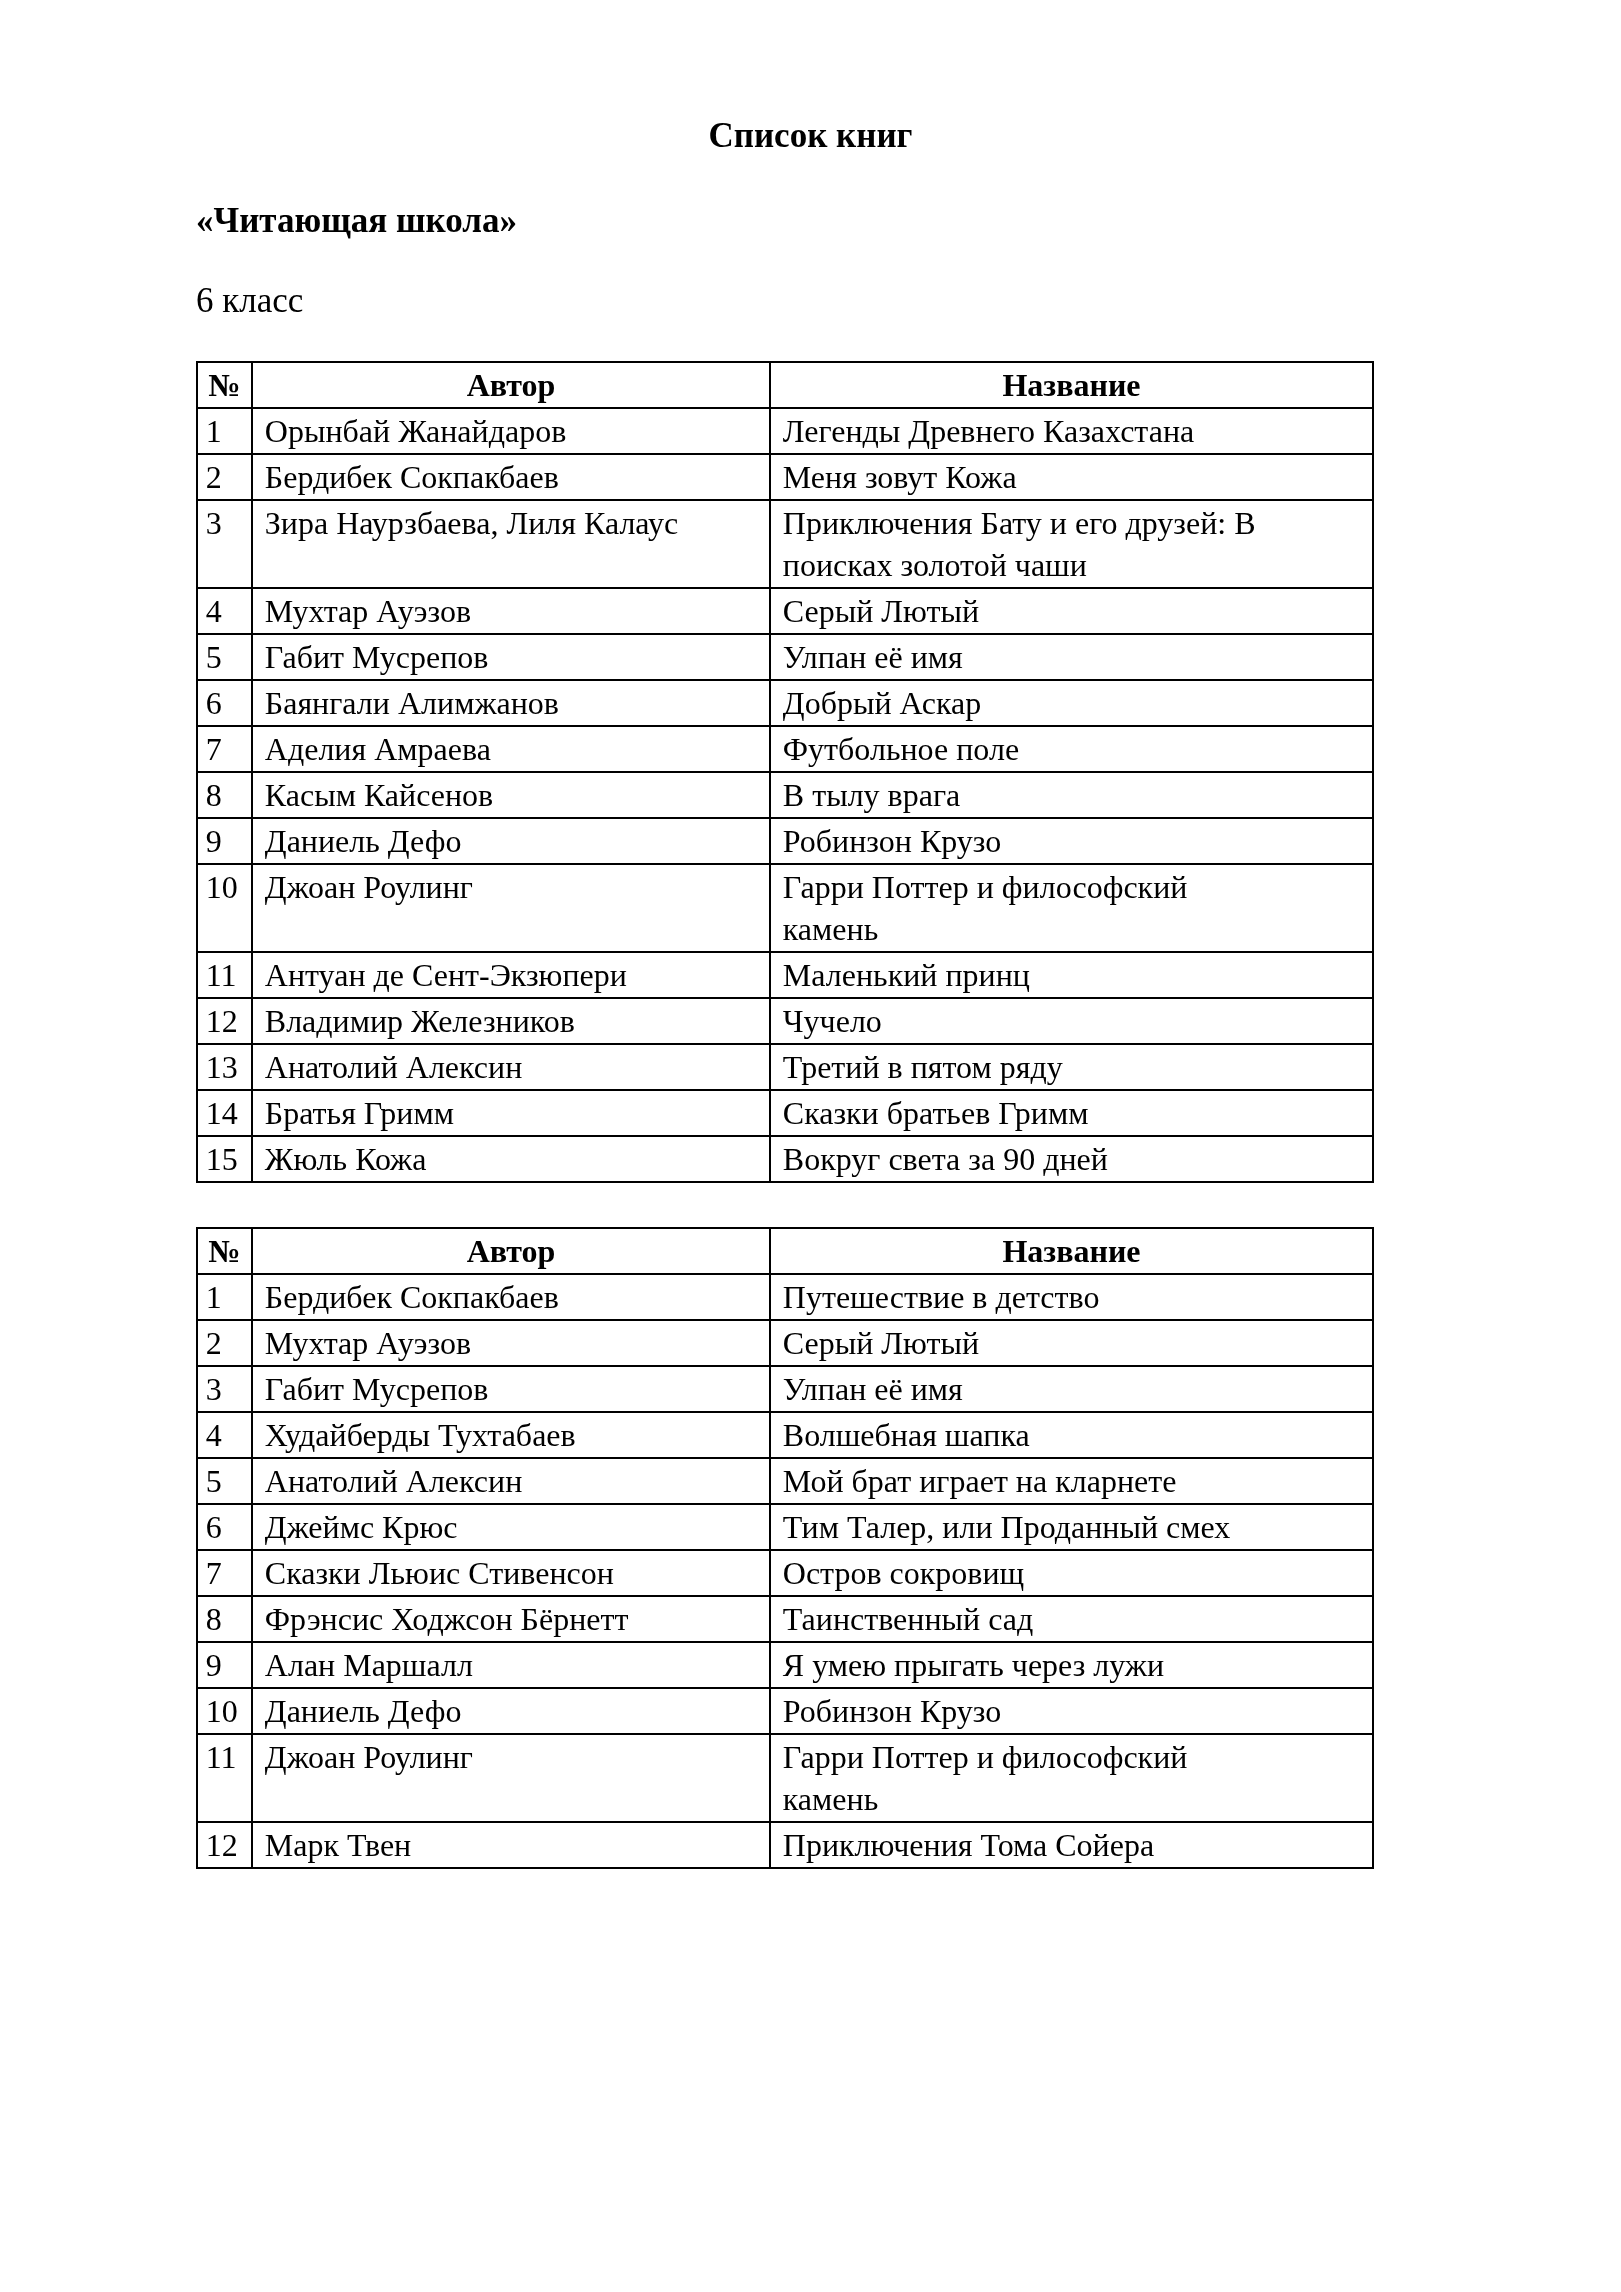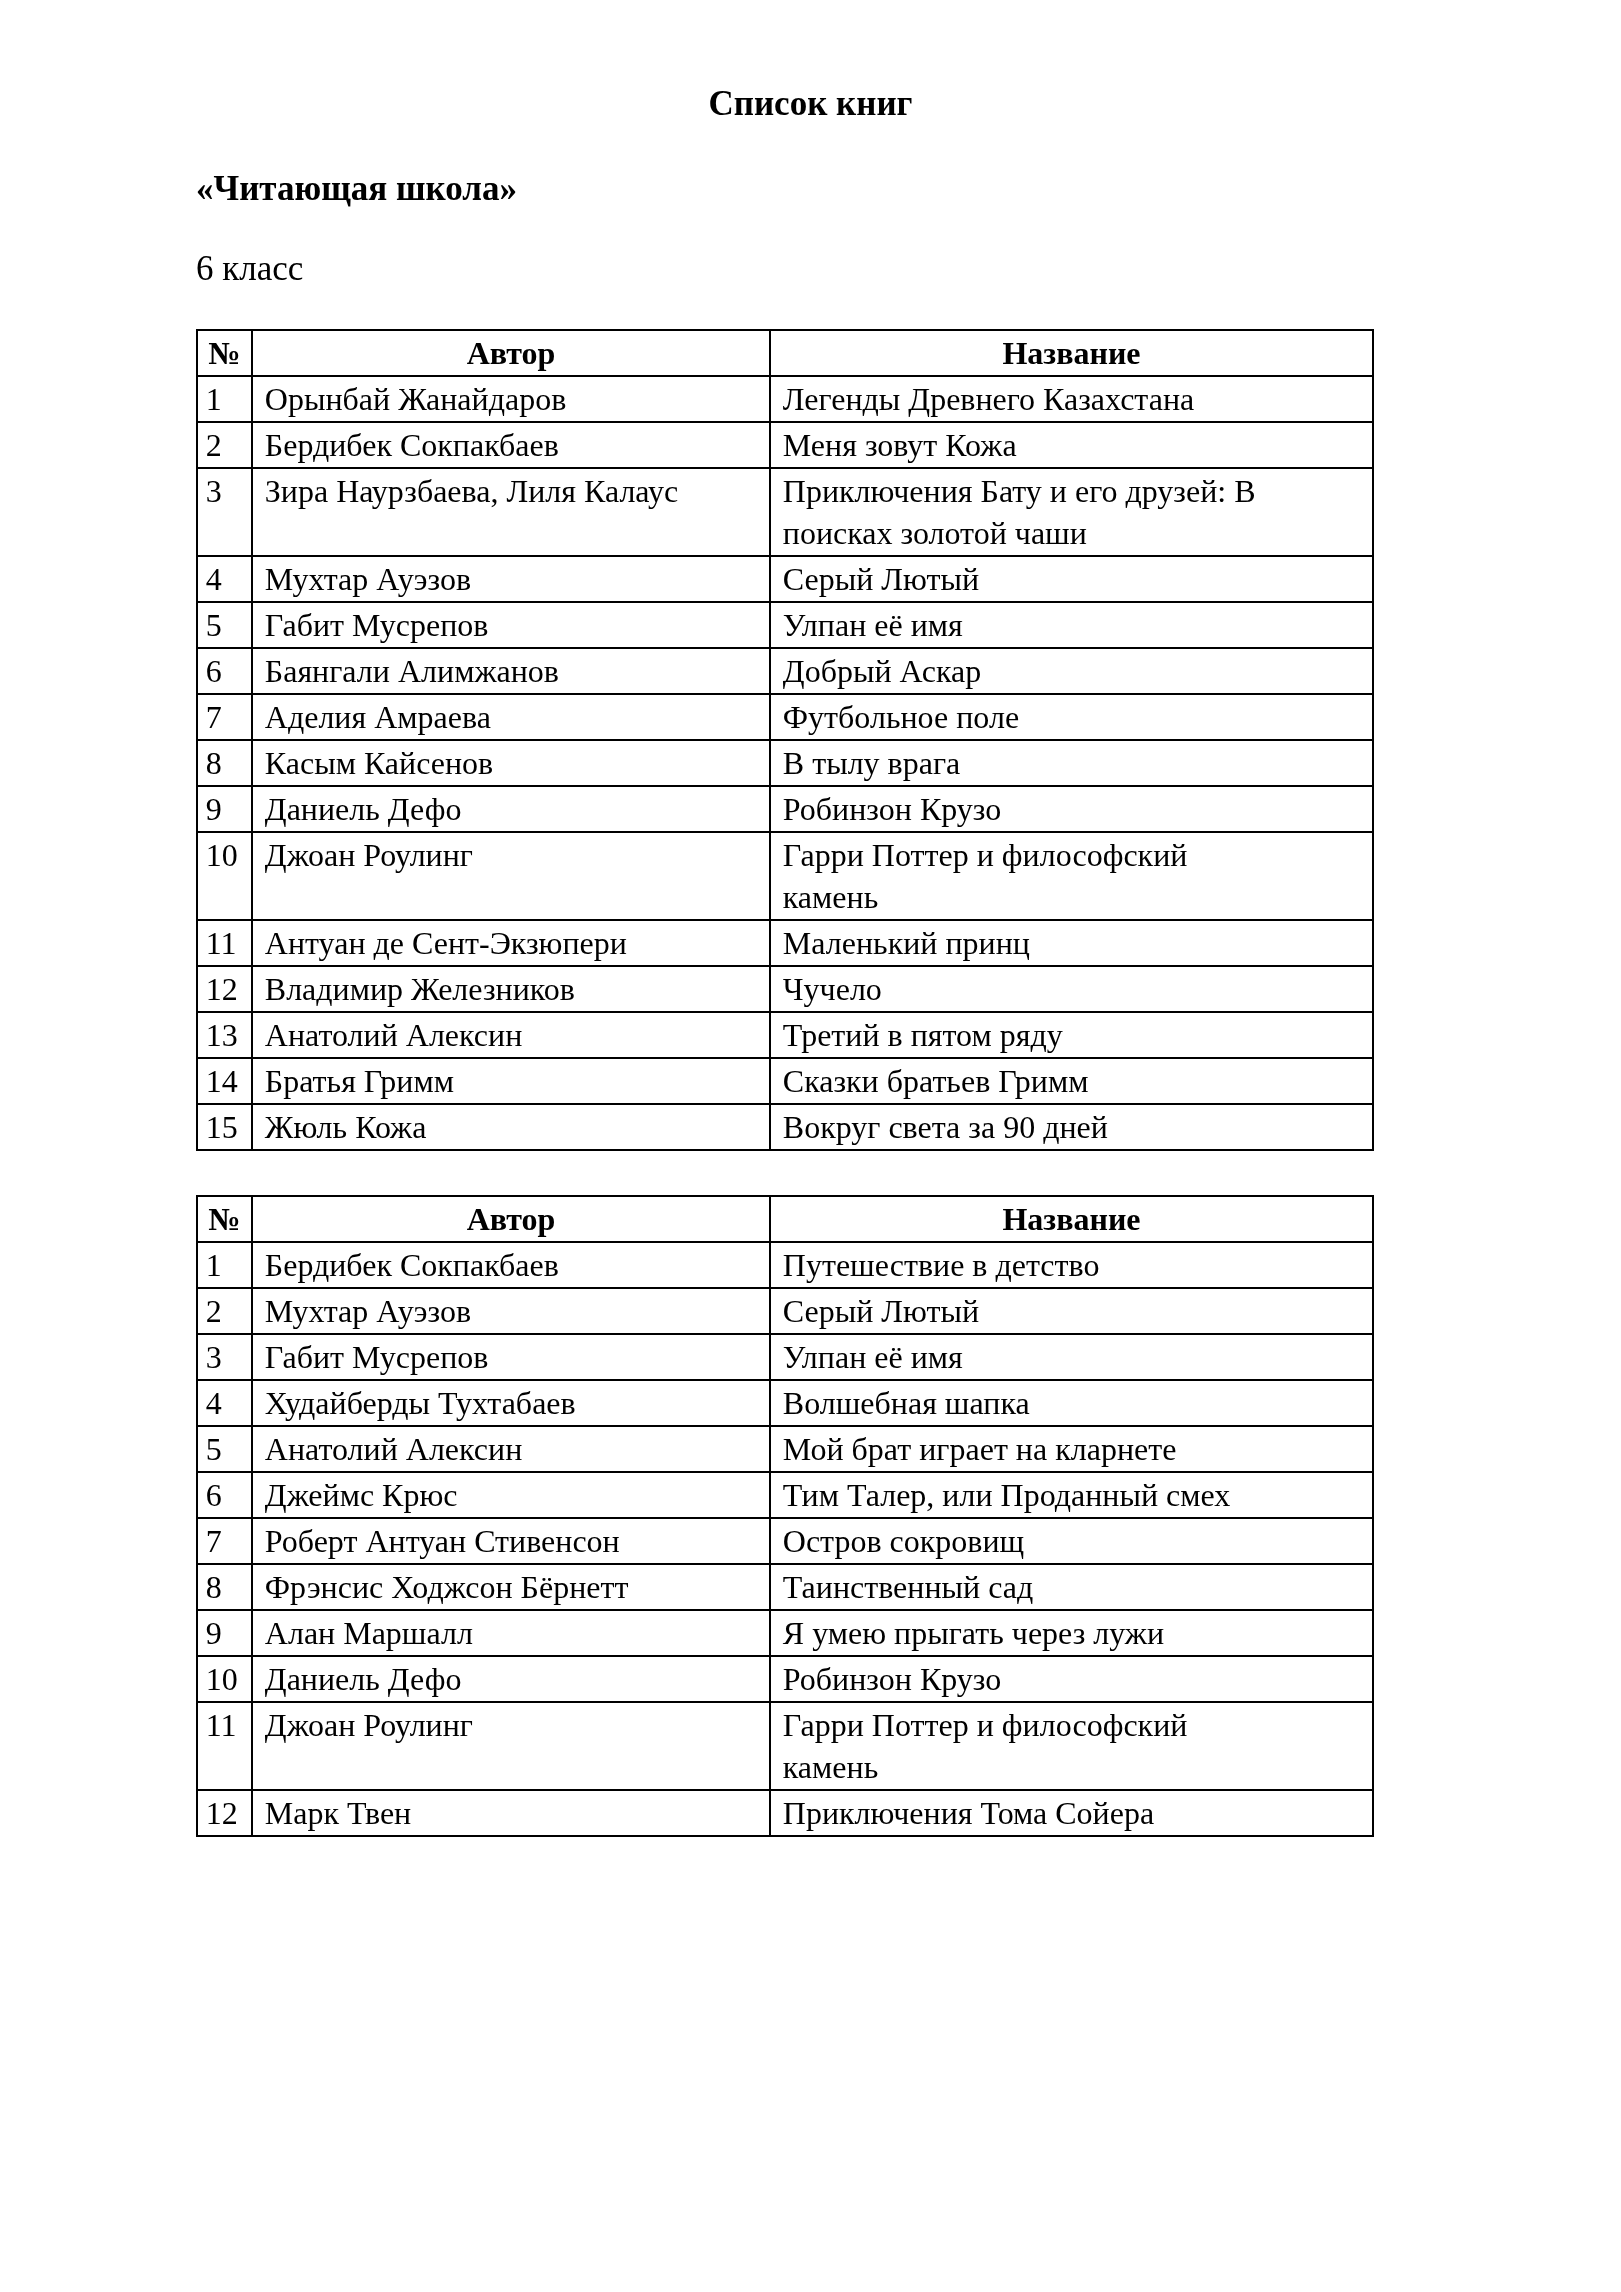--- a/index.html
+++ b/index.html
@@ -5,21 +5,21 @@
   html, body { margin: 0; padding: 0; background: #888; }
   .page {
     position: relative;
     width: 1621px;
     height: 2293px;
     margin: 0 auto;
     background: #ffffff;
     color: #000000;
     font-family: "Liberation Serif", "DejaVu Serif", serif;
     box-sizing: border-box;
-    padding: 86px 249px 0 196px;
+    padding: 118px 249px 0 196px;
     overflow: hidden;
   }
   .doc-title {
     margin: 0 -249px 0 -196px;
     text-align: center;
     font-size: 35px;
     font-weight: 700;
     line-height: 35px;
   }
   .subtitle {
@@ -209,21 +209,21 @@
             <td class="cell-author">Анатолий Алексин</td>
             <td class="cell-title">Мой брат играет на кларнете</td>
           </tr>
           <tr>
             <td class="cell-num">6</td>
             <td class="cell-author">Джеймс Крюс</td>
             <td class="cell-title">Тим Талер, или Проданный смех</td>
           </tr>
           <tr>
             <td class="cell-num">7</td>
-            <td class="cell-author">Роберт Антуан Стивенсон</td>
+            <td class="cell-author">Сказки Льюис Стивенсон</td>
             <td class="cell-title">Остров сокровищ</td>
           </tr>
           <tr>
             <td class="cell-num">8</td>
             <td class="cell-author">Фрэнсис Ходжсон Бёрнетт</td>
             <td class="cell-title">Таинственный сад</td>
           </tr>
           <tr>
             <td class="cell-num">9</td>
             <td class="cell-author">Алан Маршалл</td>

